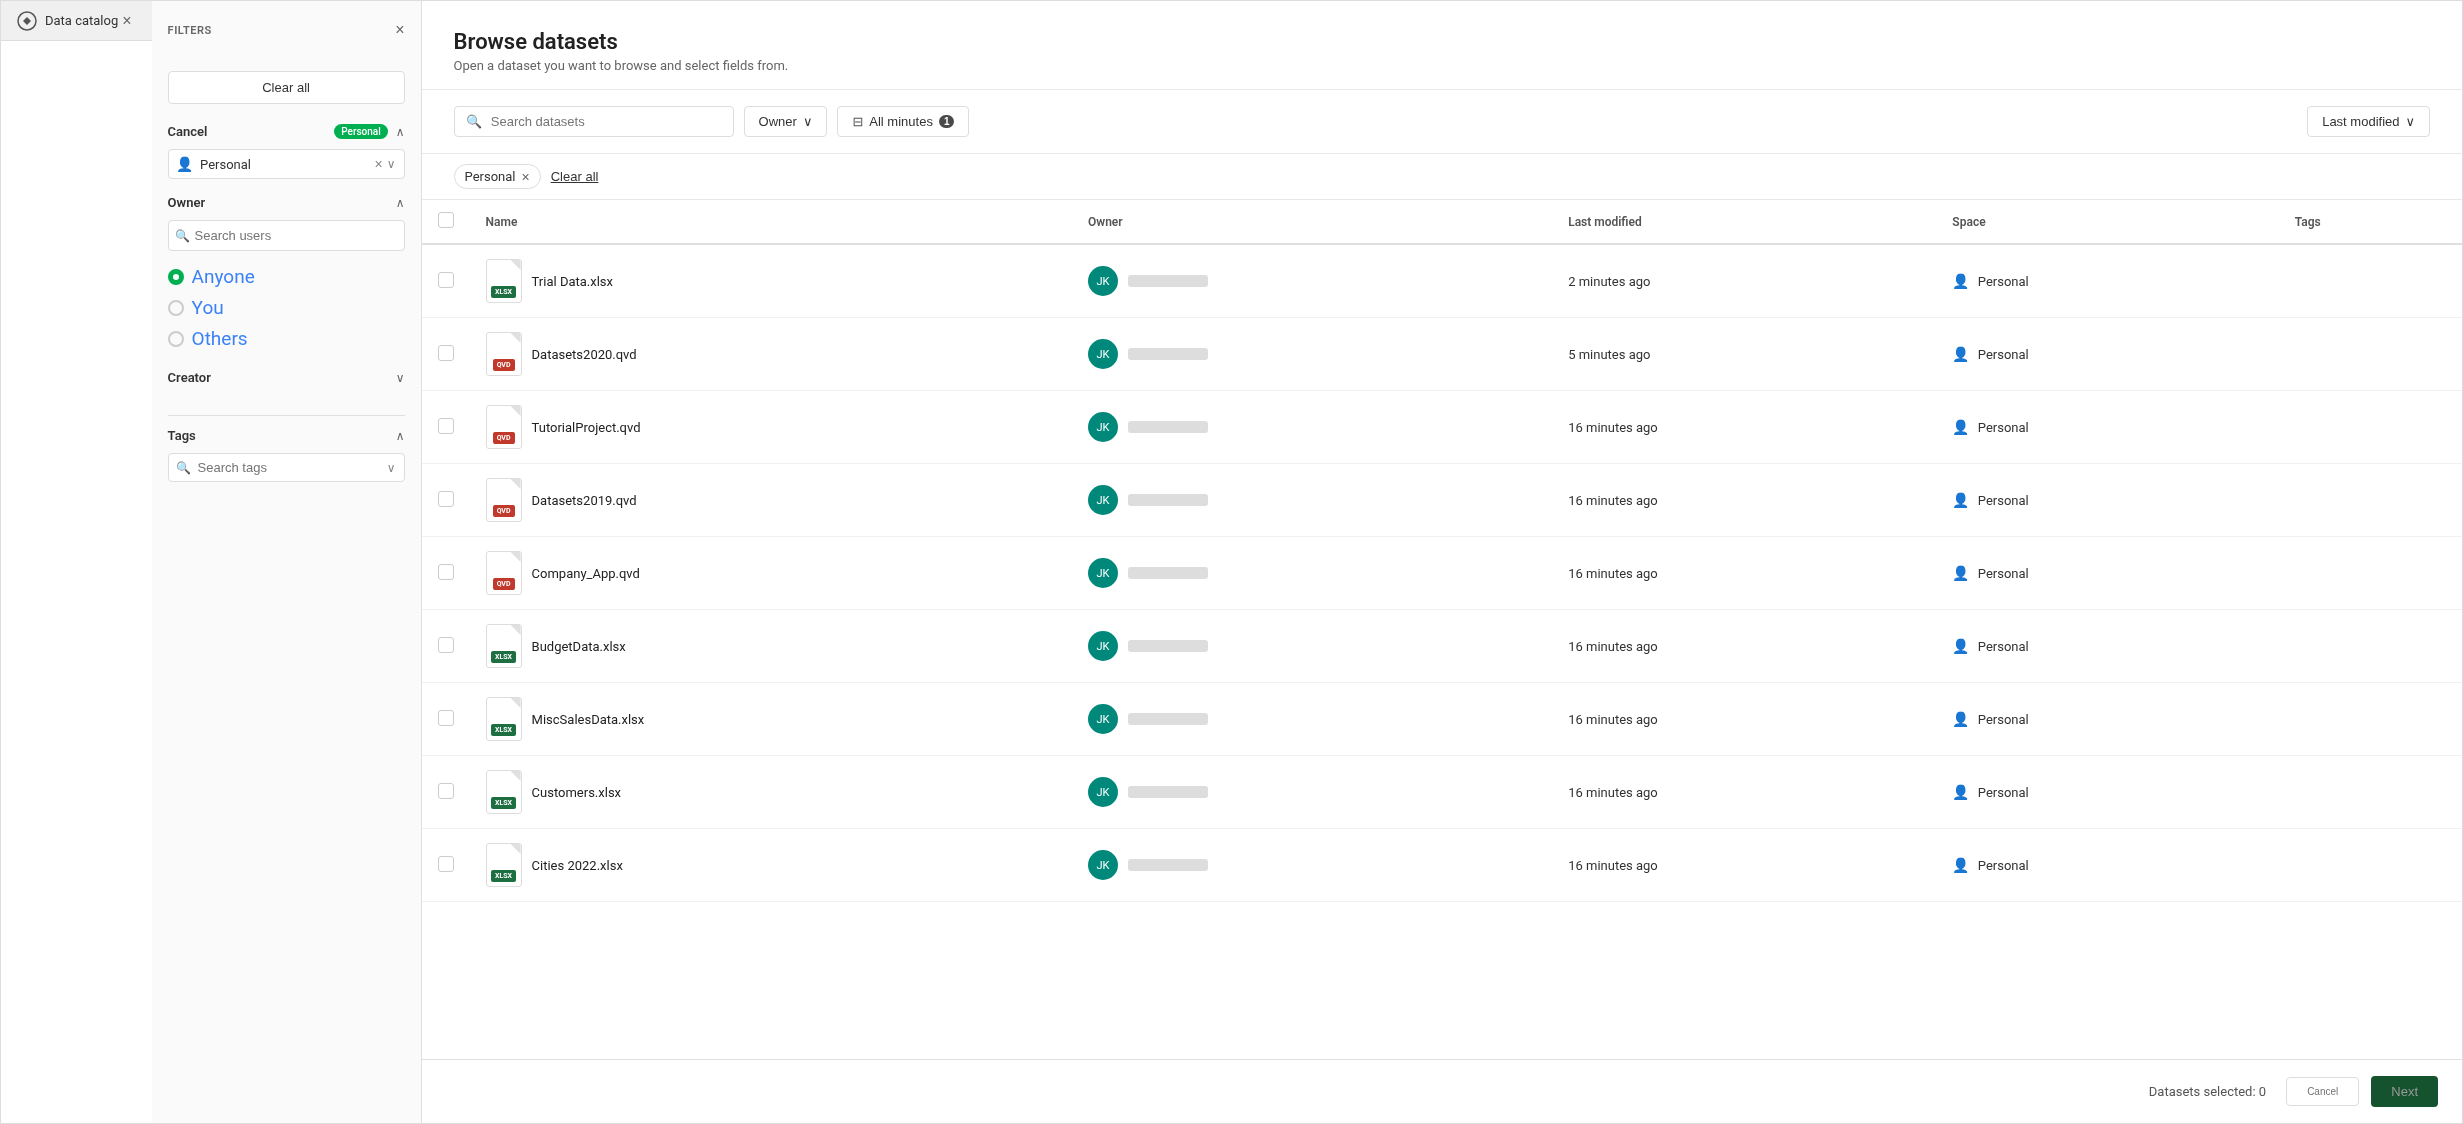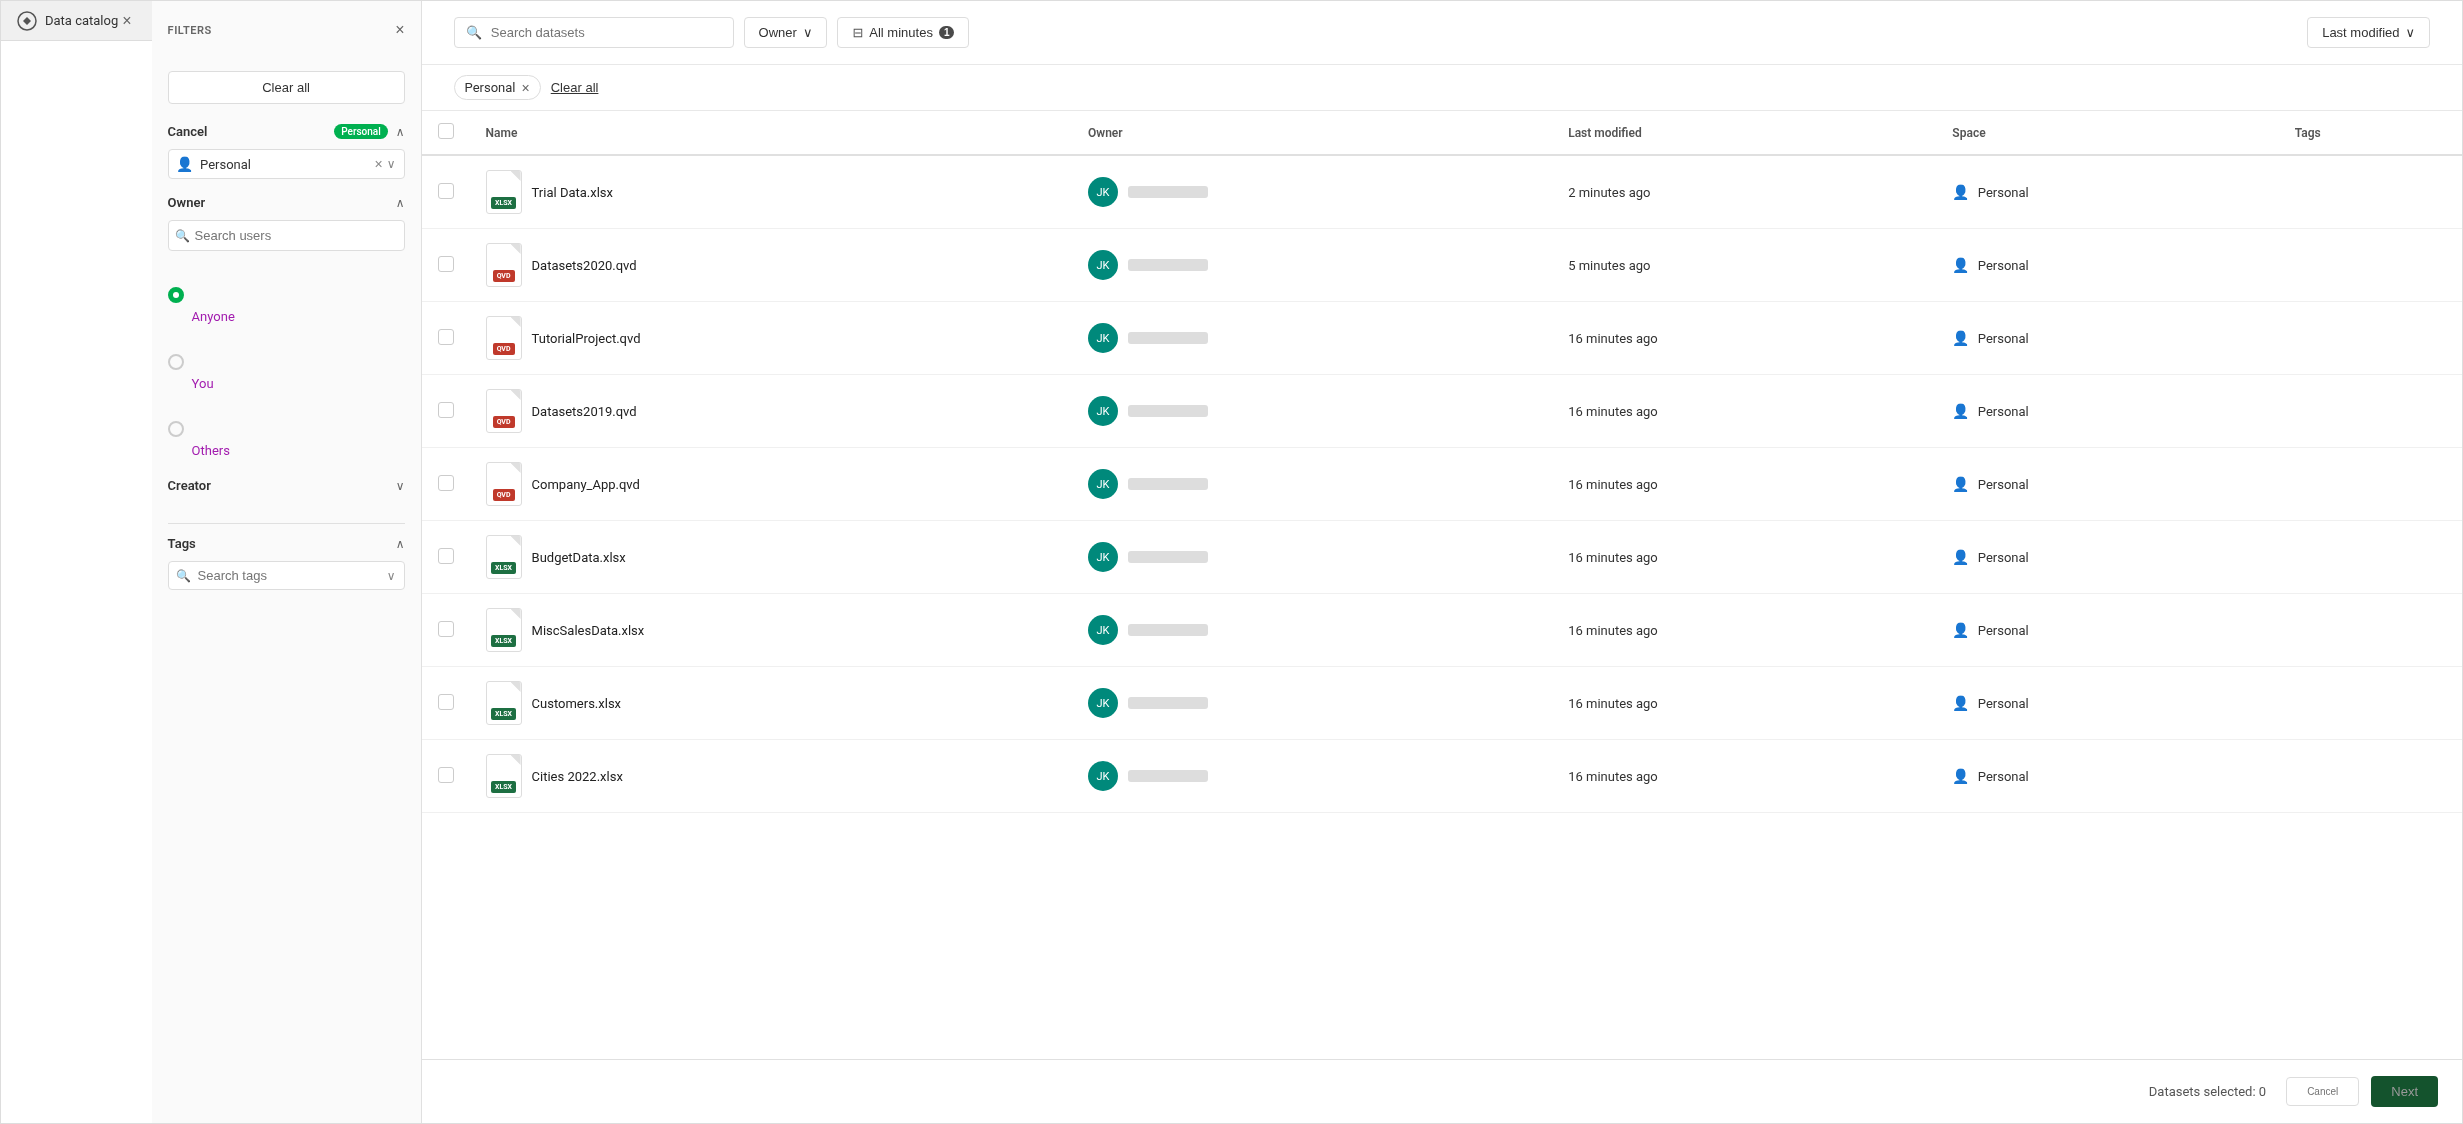--- a/index.html
+++ b/index.html
@@ -241,23 +241,22 @@
 
     .radio-circle.checked::after {
       content: '';
       width: 6px;
       height: 6px;
       border-radius: 50%;
       background: #fff;
     }
 
     .radio-label {
-      font-size: 13px;
-      color: #a21caf;
-      margin-top: 44px;
+      font-size: 19px;
+      color: #3b82f6;
     }
 
     .divider {
       height: 1px;
       background: #e0e0e0;
       margin: 4px 0 12px;
     }
 
     .tags-search-wrapper {
       display: flex;
@@ -716,20 +715,24 @@
         <div class="tags-search-wrapper">
           <span class="tags-search-icon">🔍</span>
           <input class="tags-search-input" type="text" placeholder="Search tags" style="">
           <span class="tags-dropdown-icon">∨</span>
         </div>
       </div>
     </div>
 
     <div class="main-panel">
 
+      <div class="browse-header">
+        <h1 class="browse-title">Browse datasets</h1>
+        <p class="browse-subtitle">Open a dataset you want to browse and select fields from.</p>
+      </div>
 
       <div class="browse-toolbar">
         <div class="dataset-search-wrapper">
           <span class="dataset-search-icon">🔍</span>
           <input class="dataset-search-input" type="text" placeholder="Search datasets" style="">
         </div>
 
         <button class="owner-filter-btn">
           <span>Owner</span>
           <span>∨</span>

